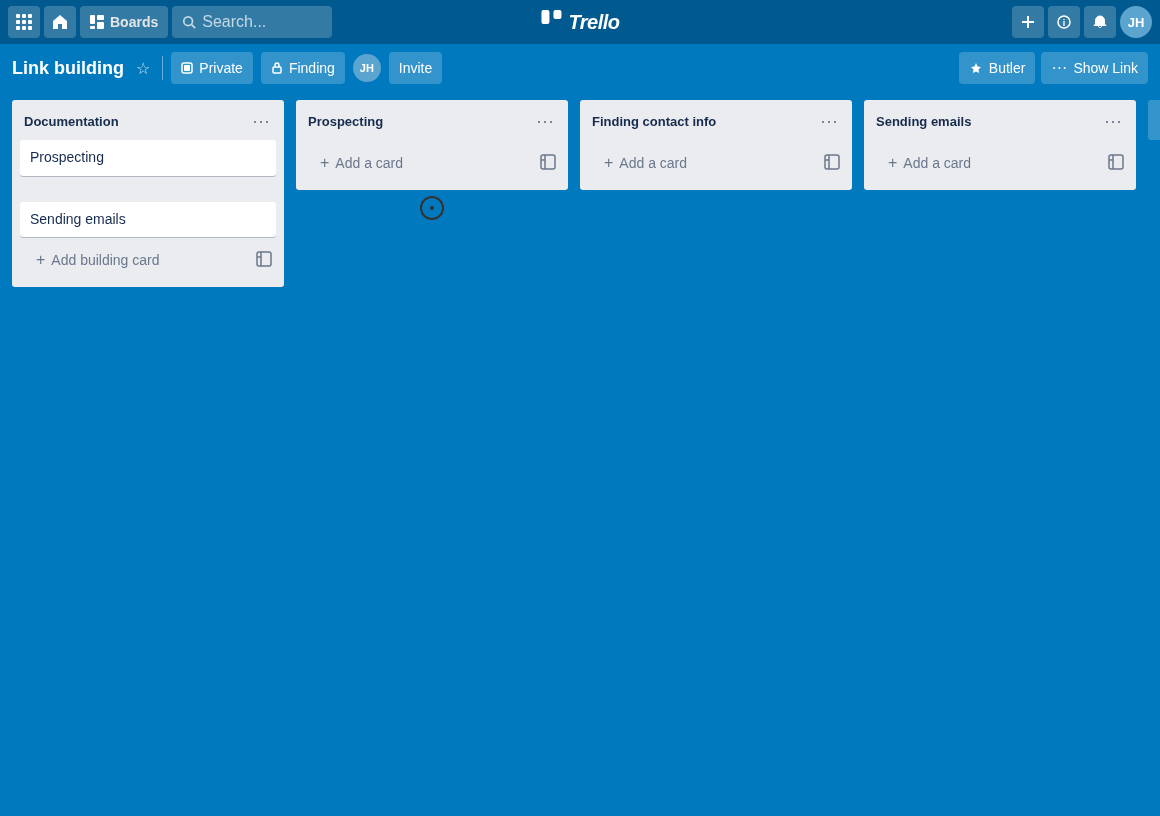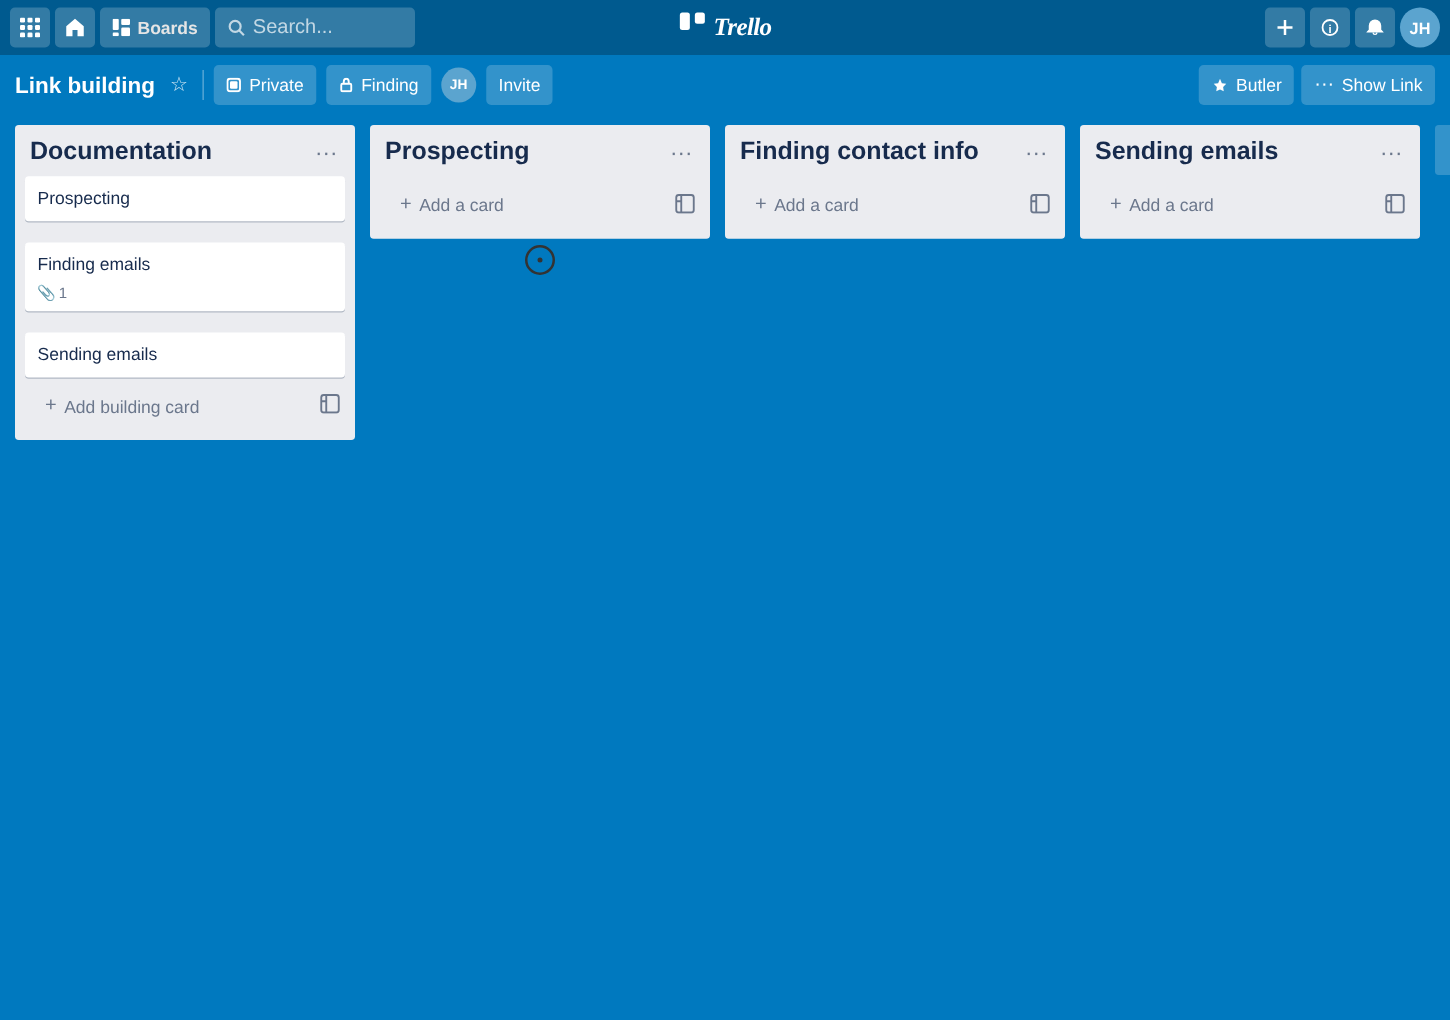--- a/index.html
+++ b/index.html
@@ -179,21 +179,21 @@
       display: flex;
       flex-direction: column;
     }
     .list-header {
       display: flex;
       align-items: center;
       justify-content: space-between;
       padding: 10px 10px 8px 12px;
     }
     .list-title {
-      font-size: 20px;
+      font-size: 13px;
       font-weight: 700;
       color: #172B4D;
       flex: 1;
     }
     .list-menu-btn {
       background: none;
       border: none;
       cursor: pointer;
       color: #6B778C;
       font-size: 18px;
@@ -354,21 +354,21 @@
   </div>
 
   <div class="trello-logo">
     <span class="trello-logo-icon">
       <svg width="22" height="22" viewBox="0 0 22 22" fill="none">
         <rect x="0" y="0" width="22" height="22" rx="3" fill="none"></rect>
         <rect x="1" y="2" width="8" height="14" rx="2" fill="white"></rect>
         <rect x="13" y="2" width="8" height="9" rx="2" fill="white"></rect>
       </svg>
     </span>
-    <span style="font-family: Liberation Serif, serif; font-style: italic;">Trello</span>
+    <span style="font-family: Liberation Sans, sans-serif; font-style: italic;">Trello</span>
   </div>
 
   <div class="nav-right">
     <button class="nav-icon-btn">
       <svg width="14" height="14" viewBox="0 0 14 14" fill="white">
         <line x1="7" y1="1" x2="7" y2="13" stroke="white" stroke-width="2"></line>
         <line x1="1" y1="7" x2="13" y2="7" stroke="white" stroke-width="2"></line>
       </svg>
     </button>
     <button class="nav-icon-btn">
@@ -432,26 +432,20 @@
 <div class="list">
       <div class="list-header">
         <div class="list-title">Documentation</div>
         <button class="list-menu-btn">···</button>
       </div>
       <div class="cards-container">
         <div class="card">
           <div class="card-title">Prospecting</div>
         </div>
         <div class="card-separator"></div>
-        <div class="card">
-          <div class="card-title">Finding emails</div>
-          <div class="card-meta">
-            <span class="card-meta-icon">📎 <span>1</span></span>
-          </div>
-        </div>
         <div class="card-separator"></div>
         <div class="card">
           <div class="card-title">Sending emails</div>
         </div>
       </div>
       <div class="add-card-footer">
         <button class="add-card-btn">
           <span style="font-size:16px;font-weight:300;">+</span> 
           <span>Add building card</span>
         </button>

